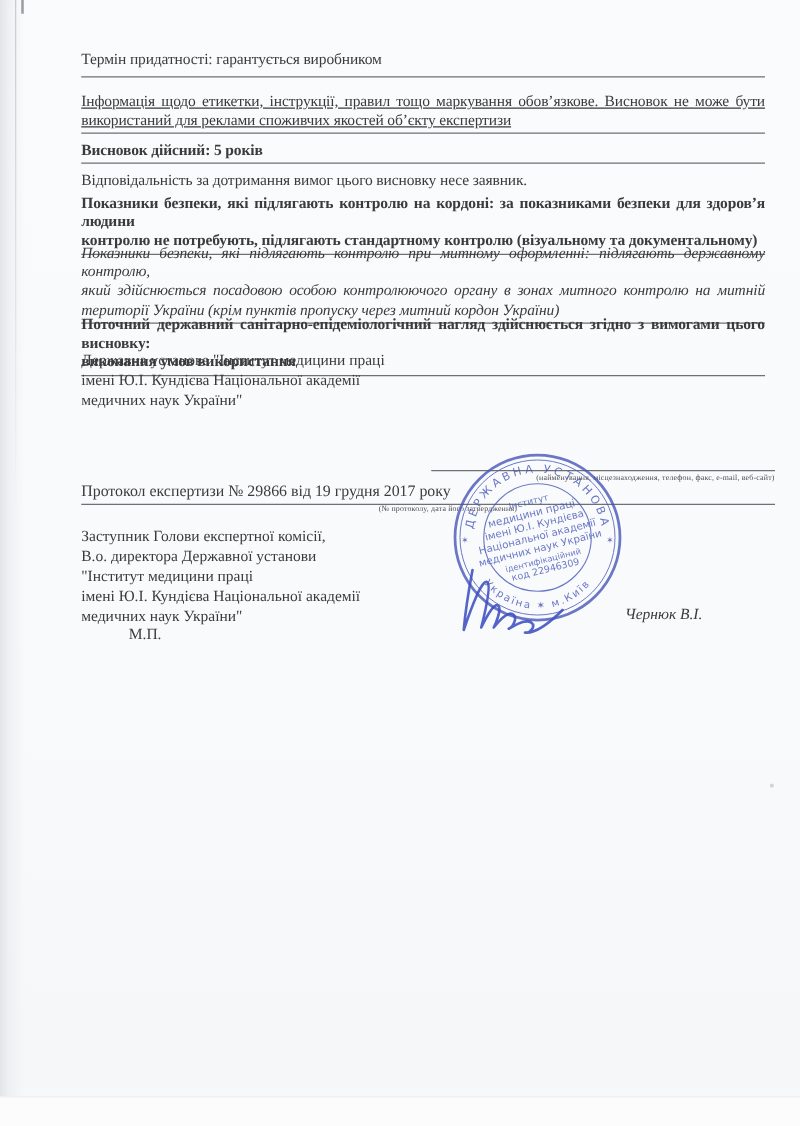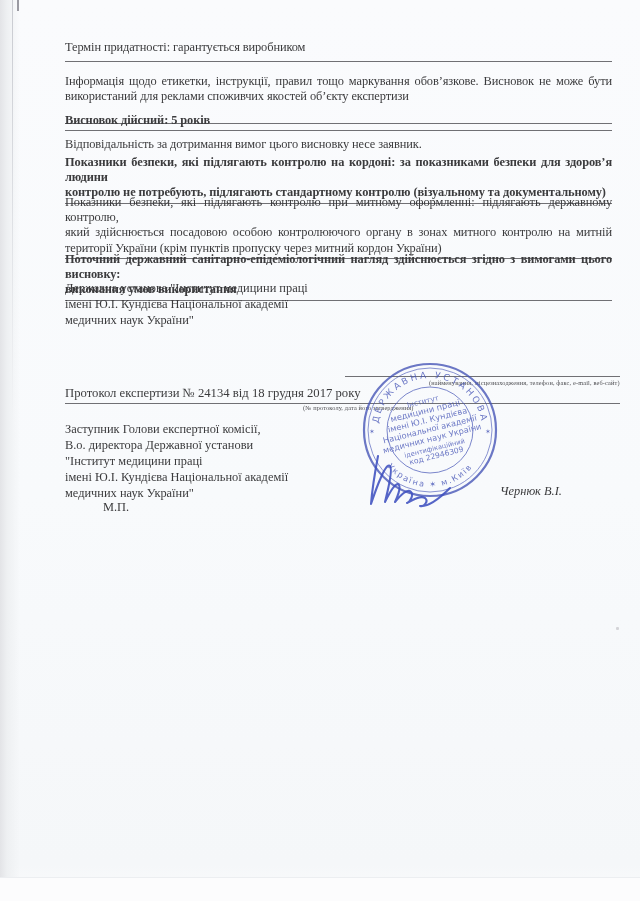--- a/index.html
+++ b/index.html
@@ -49,60 +49,60 @@
   <div class="edge-shadow"></div>
   <div class="edge-line"></div>
   <div class="corner-tick"></div>
   <div class="bottom-band"></div>
   <div class="speck"></div>
 
   <div class="sec rule" style="top:40px;height:21px;">
     <div class="lline">Термін придатності: гарантується виробником</div>
   </div>
 
-  <div class="sec rule" style="top:74px;padding-bottom:19px;">
+  <div class="sec rule" style="top:74px;padding-bottom:2px;text-decoration:underline;">
     <div class="jline">Інформація щодо етикетки, інструкції, правил тощо маркування обов’язкове. Висновок не може бути</div>
     <div class="lline">використаний для реклами споживчих якостей об’єкту експертизи</div>
   </div>
 
   <div class="sec rule bold" style="top:113px;height:17px;">
     <div class="lline">Висновок дійсний: 5 років</div>
   </div>
 
   <div class="sec" style="top:137px;">
     <div class="lline">Відповідальність за дотримання вимог цього висновку несе заявник.</div>
   </div>
 
   <div class="sec rule" style="top:155px;padding-bottom:2px;font-weight:bold;">
     <div class="jline">Показники безпеки, які підлягають контролю на кордоні: за показниками безпеки для здоров’я людини</div>
     <div class="lline">контролю не потребують, підлягають стандартному контролю (візуальному та документальному)</div>
   </div>
 
-  <div class="sec rule" style="top:195px;padding-bottom:2px;">
+  <div class="sec rule" style="top:195px;padding-bottom:2px;font-style:italic;">
     <div class="jline">Показники безпеки, які підлягають контролю при митному оформленні: підлягають державному контролю,</div>
     <div class="jline">який здійснюється посадовою особою контролюючого органу в зонах митного контролю на митній</div>
     <div class="lline">території України (крім пунктів пропуску через митний кордон України)</div>
   </div>
 
   <div class="sec rule" style="top:252px;padding-bottom:2px;font-weight:bold;">
     <div class="jline">Поточний державний санітарно-епідеміологічний нагляд здійснюється згідно з вимогами цього висновку:</div>
     <div class="lline">виконання умов використання</div>
   </div>
 
   <div class="inst-name">
     <div>Державна установа "Інститут медицини праці</div>
     <div>імені Ю.І. Кундієва Національної академії</div>
     <div>медичних наук України"</div>
   </div>
 
   <div class="hline" style="left:345px;top:376px;width:275px;"></div>
   <div class="caption" style="left:429px;top:379px;">(найменування, місцезнаходження, телефон, факс, e-mail, веб-сайт)</div>
 
   <div class="protocol">
-    <span>Протокол експертизи № 24134 від 18 грудня 2017 року</span>
+    <span>Протокол експертизи № 29866 від 19 грудня 2017 року</span>
   </div>
   <div class="caption" style="left:303px;top:404px;">(№ протоколу, дата його затвердження)</div>
 
   <div class="signatory">
     <div>Заступник Голови експертної комісії,</div>
     <div>В.о. директора Державної установи</div>
     <div>"Інститут медицини праці</div>
     <div>імені Ю.І. Кундієва Національної академії</div>
     <div>медичних наук України"</div>
   </div>

